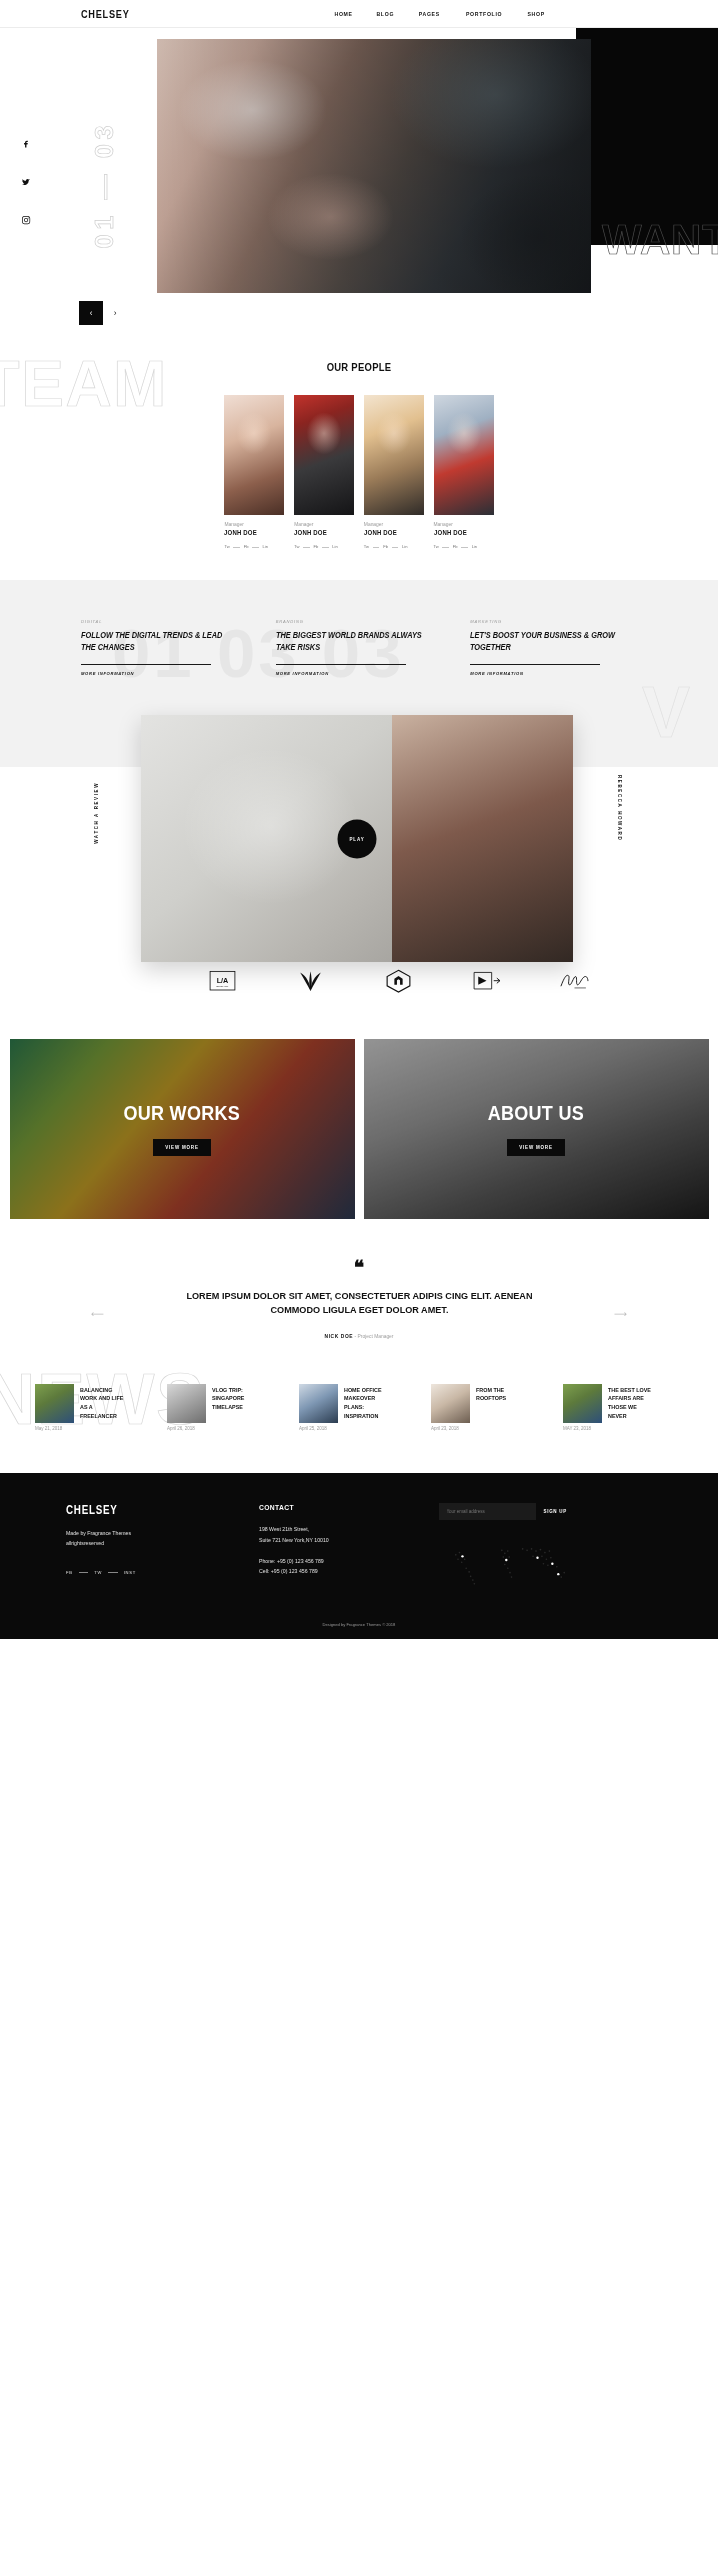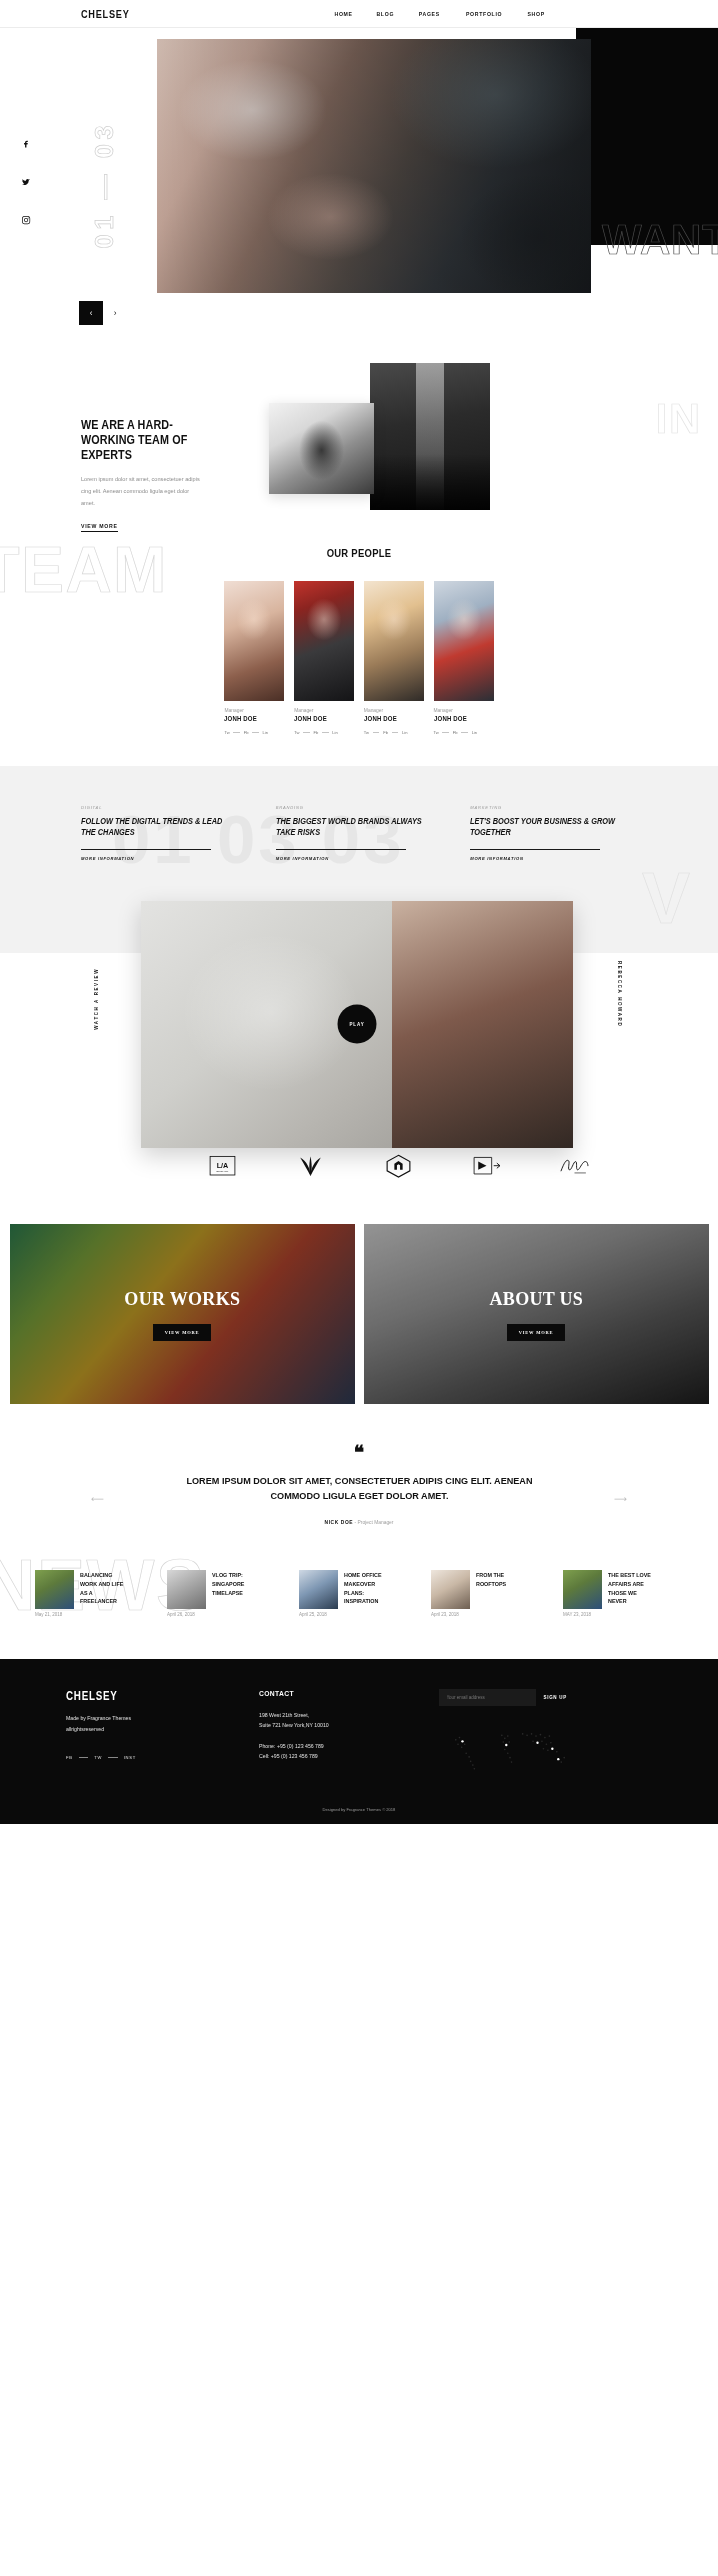--- a/index.html
+++ b/index.html
@@ -227,21 +227,21 @@
   
   .logos {
     display:flex; justify-content:center; align-items:center; gap:51px;
     width:718px; padding:63px 0 27px;margin-left:39px;
   }
   .logo-item { width:37px; height:30px; display:flex; align-items:center; justify-content:center; }
   .logo-item svg { width:31px; height:25.4px; }
 
   
   .cards { display:flex; gap:9px; width:699px; margin:16.5px auto 0; }
-  .card { position:relative; height:180px; flex:1; overflow:hidden;font-family:Liberation Serif, serif; }
+  .card { position:relative; height:180px; flex:1; overflow:hidden; }
   .card-works { background:linear-gradient(130deg,#2e7d4f 0%,#7aa23c 20%,#c9a227 40%,#b5452e 62%,#2d3c55 100%); }
   .card-about { background:linear-gradient(160deg,#d4d4d4 0%,#9a9a9a 35%,#5c5c5c 65%,#1e1e1e 100%);text-align:right; }
   .card:after{ content:""; position:absolute; inset:0; background:rgba(0,0,0,.3); }
   .card-inner {
     position:absolute; inset:0; z-index:4;
     display:flex; flex-direction:column; align-items:center; justify-content:center;
   }
   .card-h {
     font-size:19.4px; font-weight:bold; color:#fff; text-transform:uppercase;
     letter-spacing:0.3px; transform:scaleX(.93);
@@ -355,30 +355,20 @@
 
 
     <div class="hero-outline">WANT</div>
 
     <div class="hero-arrows">
       <div class="arr-prev">‹</div>
       <div class="arr-next">›</div>
     </div>
   </div>
 
-  <div class="about">
-    <div class="about-text">
-      <div class="about-h2">WE ARE A HARD-WORKING TEAM OF EXPERTS</div>
-      <div class="about-p">Lorem ipsum dolor sit amet, consectetuer adipis cing elit. Aenean commodo ligula eget dolor amet.</div>
-      <a href="#" class="about-more">VIEW MORE</a>
-    </div>
-    <div class="about-img-bw"></div>
-    <div class="about-img-bridge"></div>
-    <div class="about-outline">IN</div>
-  </div>
 
   <div class="team">
     <div class="team-outline">TEAM</div>
     <div class="team-title">OUR PEOPLE</div>
     <div class="team-grid">
 
       <div class="member">
         <div class="member-photo m1"></div>
         <div class="member-role">Manager</div>
         <div class="member-name">JONH DOE</div>

